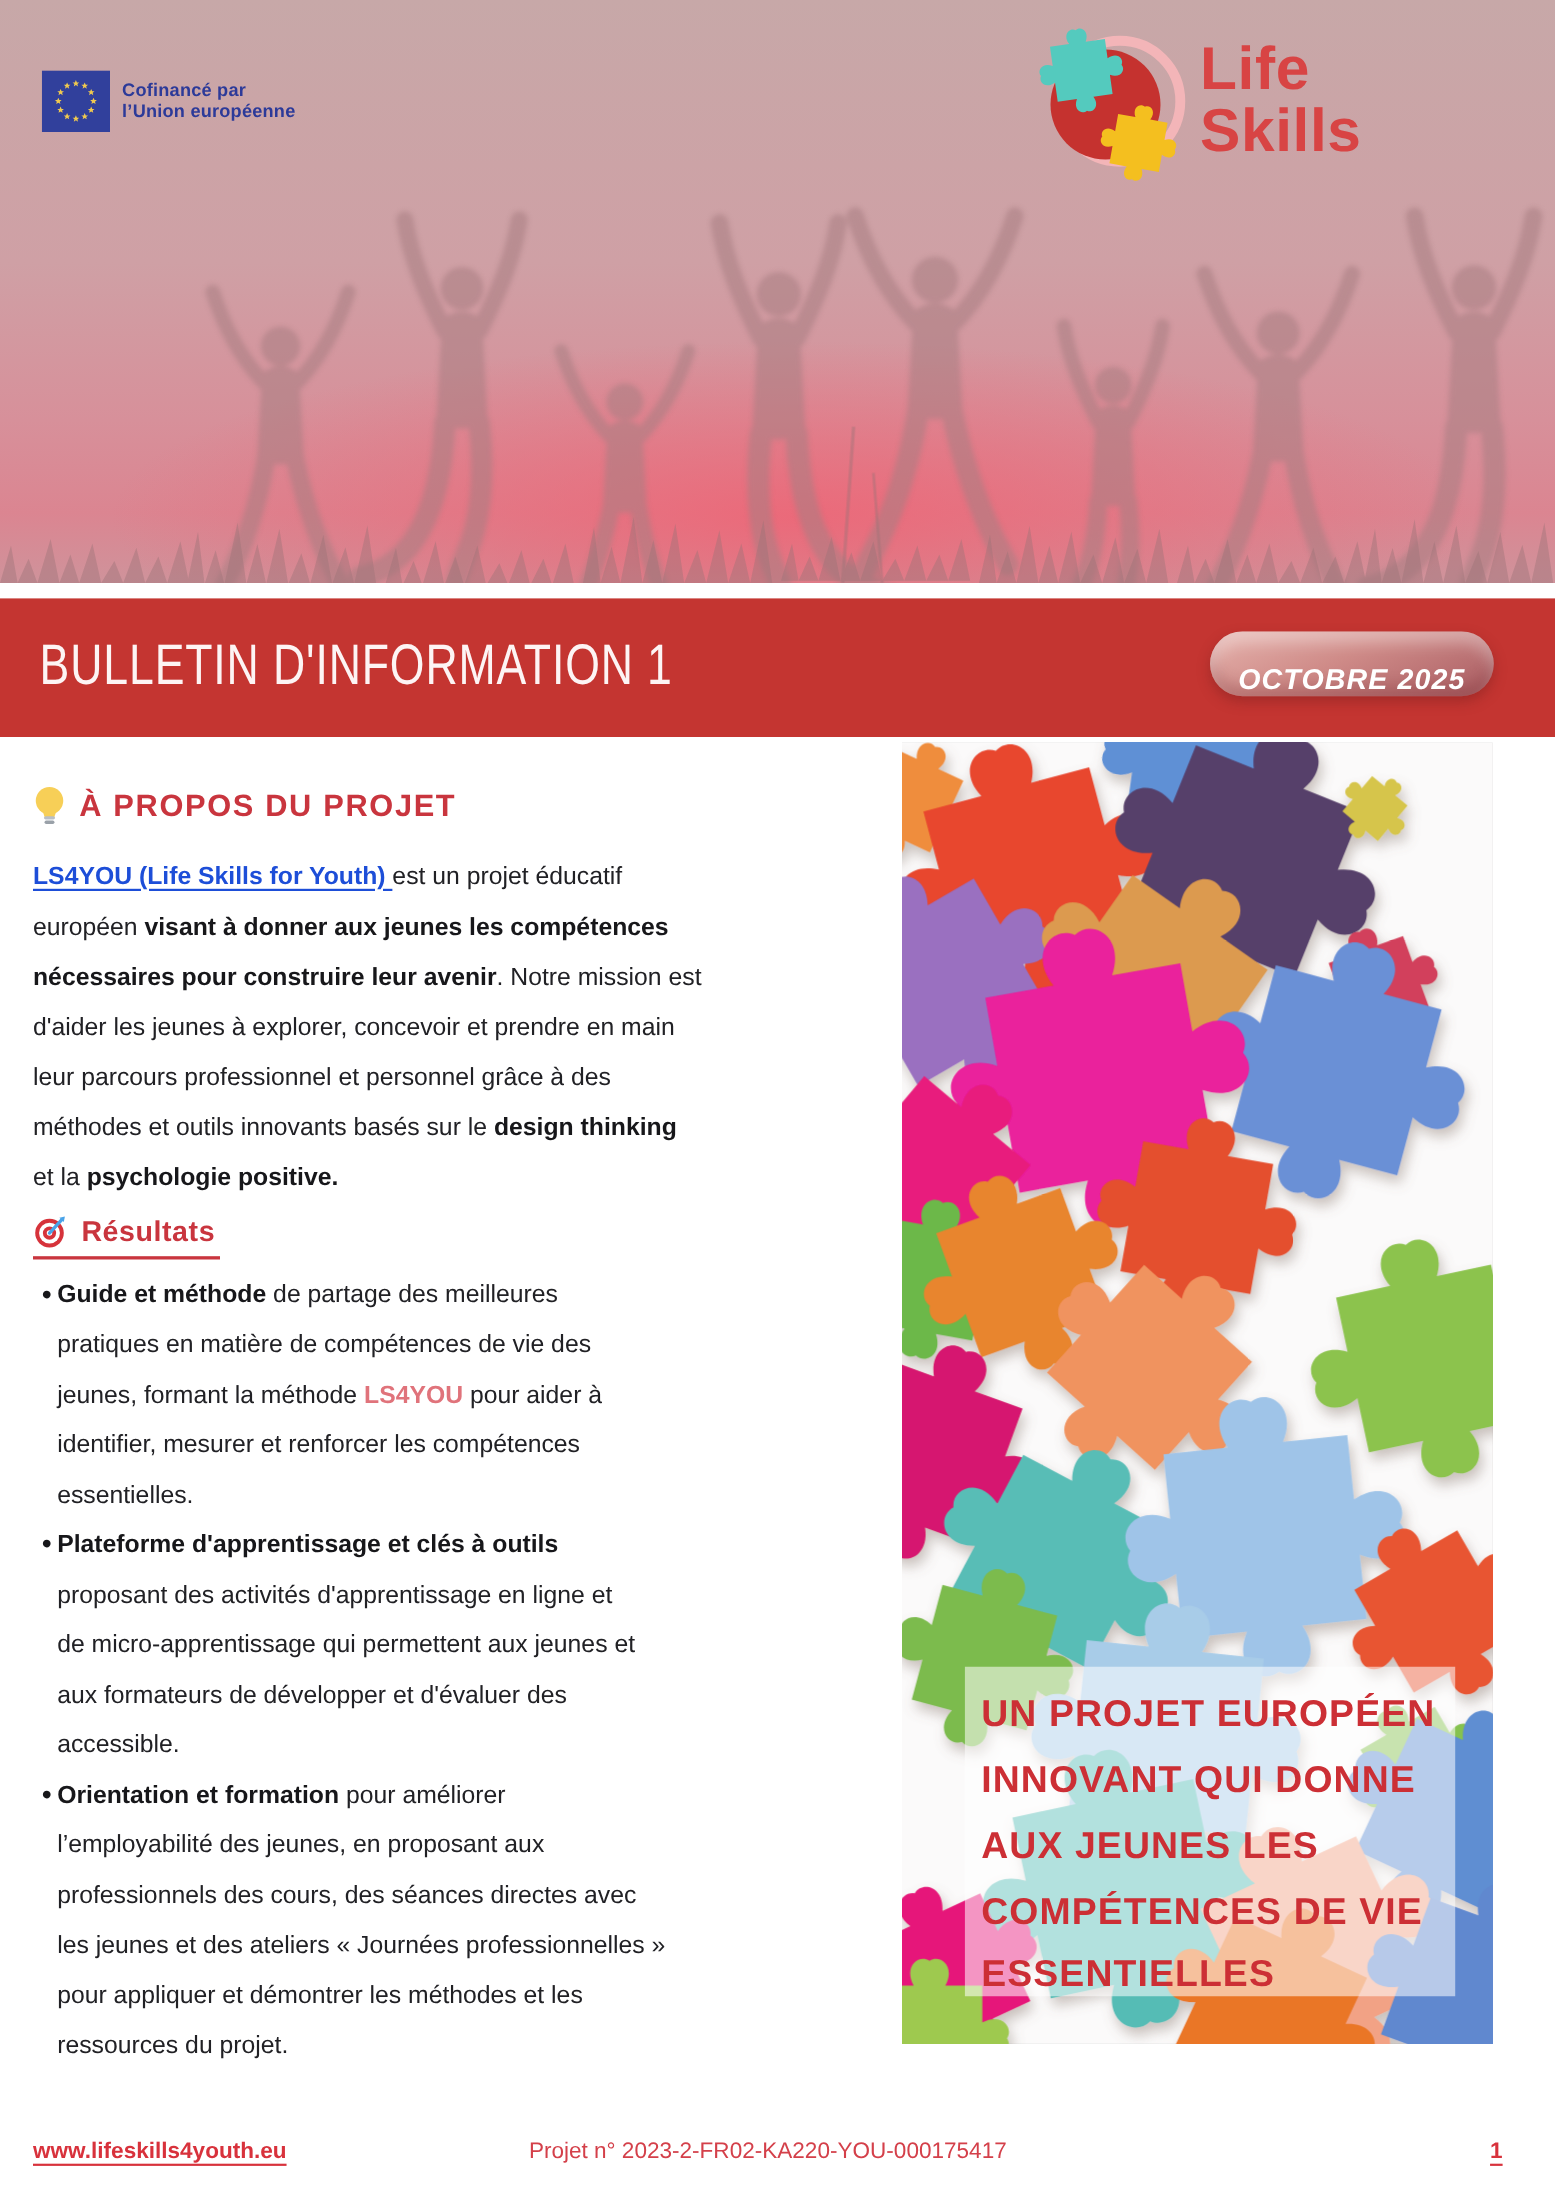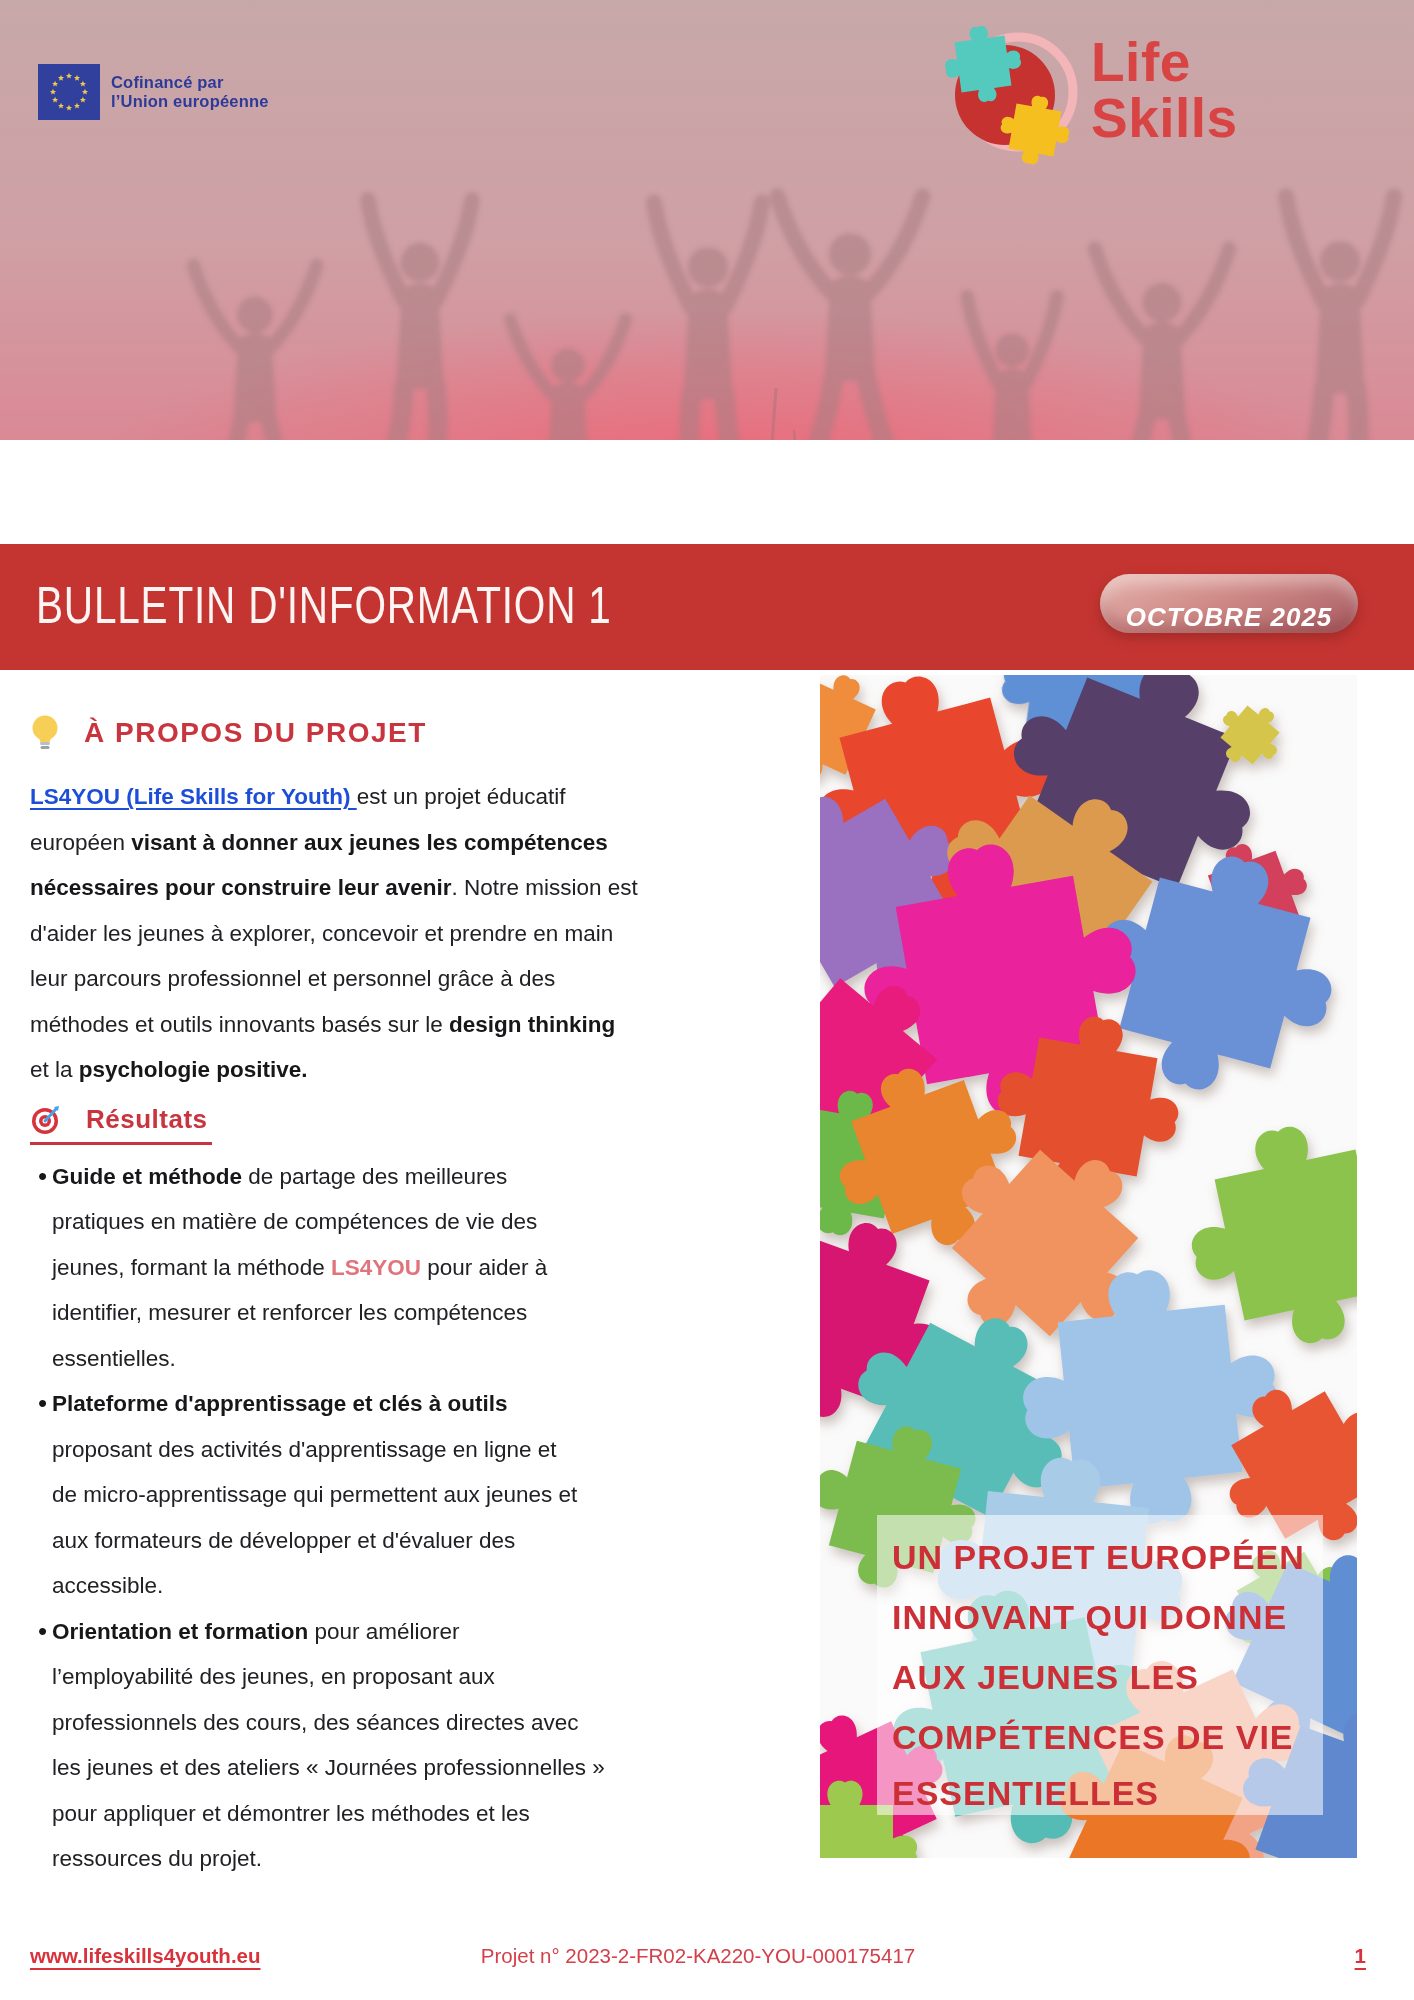--- a/index.html
+++ b/index.html
@@ -1,20 +1,20 @@
 <!DOCTYPE html>
 <html><head>
 <meta charset="utf-8">
 <style>
   html,body{margin:0;padding:0;background:#e8e8e8;}
   .page{position:relative;width:1414px;height:2000px;background:#ffffff;
         font-family:"Liberation Sans",sans-serif;overflow:hidden;margin:0 auto;}
 
   
-  .hero{position:absolute;top:0;left:0;width:1414px;height:440px;overflow:hidden;}
+  .hero{position:absolute;top:0;left:0;width:1414px;height:530px;overflow:hidden;}
   .hero svg{display:block;}
 
   .eu-logo{position:absolute;top:64px;left:38px;display:flex;align-items:center;gap:11px;}
   .eu-text{color:#2c3a99;font-weight:700;font-size:16.5px;line-height:19px;letter-spacing:.2px;}
 
   .brand{position:absolute;top:22px;left:933px;display:flex;align-items:flex-start;}
   .brand-text{color:#d84444;font-weight:700;font-size:55px;line-height:56px;margin-left:8px;margin-top:12px;letter-spacing:.5px;}
 
   
   .banner{position:absolute;top:544px;left:0;width:1414px;height:126px;background:#c43531;}
@@ -22,21 +22,21 @@
     transform-origin:left center;color:#fdf4f4;font-size:52px;font-weight:400;
     letter-spacing:1px;white-space:nowrap;}
   .date-badge{position:absolute;left:1100px;top:30px;width:258px;height:59px;border-radius:30px;
     background:linear-gradient(155deg,#e6b3ad 0%,#cf8b88 45%,#a95c62 100%);
     box-shadow:inset 0 10px 14px rgba(255,255,255,.35), inset 0 -9px 14px rgba(110,35,40,.28), 0 5px 12px rgba(100,25,25,.35);
     display:flex;align-items:flex-end;justify-content:center;font-style:italic;}
   .date-badge span{color:#fff;font-weight:700;font-size:26px;letter-spacing:1px;}
 
   
   .content{position:absolute;top:670px;left:30px;width:775px;color:#212125;}
-  .sec-head{display:flex;align-items:center;gap:24px;text-align:center;}
+  .sec-head{display:flex;align-items:center;gap:12px;text-align:center;}
   .sec-head.about{margin-top:44px;height:38px;}
   .sec-title{color:#c9353e;font-weight:700;font-size:28px;letter-spacing:1.5px;white-space:nowrap;}
   .sec-head.results{margin-top:8px;height:38px;border-bottom:3px solid #c9353e;width:fit-content;padding:0 4px 3px 0;}
   .sec-head.results .sec-title{font-size:26px;letter-spacing:.5px;}
   .icon-bulb,.icon-target{flex:0 0 auto;display:inline-flex;}
 
   .para{margin-top:22px;}
   .t-line{height:45.5px;line-height:45.5px;font-size:22.5px;white-space:nowrap;}
   .seg-b{font-weight:700;color:#17171a;}
   .seg-link{font-weight:700;color:#1d4ed8;text-decoration:underline;text-decoration-thickness:2px;text-underline-offset:4px;cursor:pointer;}

